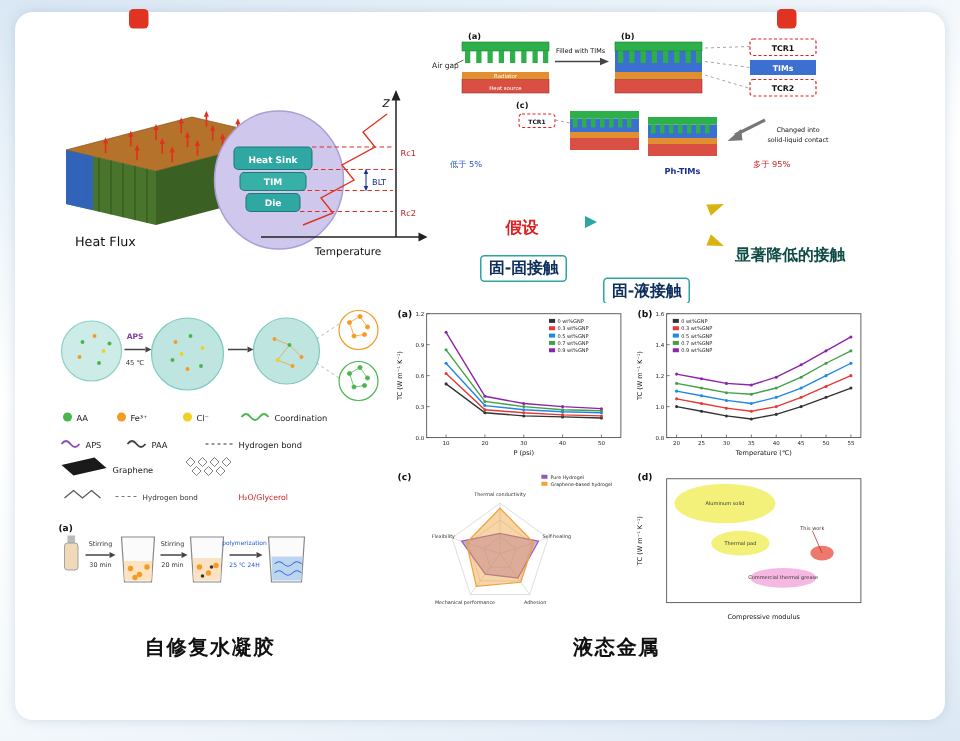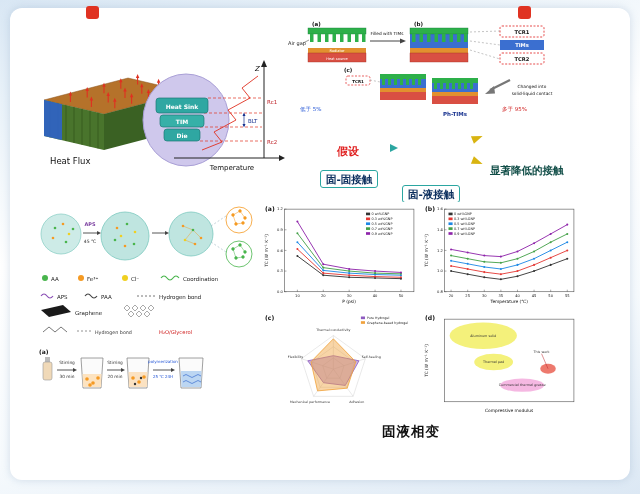--- a/index.html
+++ b/index.html
@@ -533,14 +533,15 @@
           <ellipse cx="123.60000000000001" cy="56.6" rx="7.62" ry="4.859999999999999" fill="#e74c3c" fill-opacity="0.75"></ellipse>
           <line x1="117.25000000000001" y1="41.900000000000006" x2="123.60000000000001" y2="56.6" stroke="#c0272d" stroke-width="0.5"></line>
           <text x="117.25000000000001" y="41.400000000000006" font-size="3.3" fill="#333" text-anchor="middle">This work</text>
           <text x="3" y="9" font-size="6" fill="#111" font-weight="bold">(d)</text>
           <text x="85.5" y="99.5" font-size="4.3" fill="#111" text-anchor="middle">Compressive modulus</text>
           <text x="0" y="0" font-size="4.3" fill="#111" text-anchor="middle" transform="translate(6 48.5) rotate(-90)">TC (W m⁻¹ K⁻¹)</text>
         </svg>
       </div>
   </div>
 
-  <div class="caption" style="left:344px;top:423px;width:134px;">固液相变</div>
+  <div class="caption" style="left:70px;top:423px;width:140px;">自修复水凝胶</div>
+  <div class="caption" style="left:344px;top:423px;width:134px;">液态金属</div>
 </div>
 
 </body></html>

